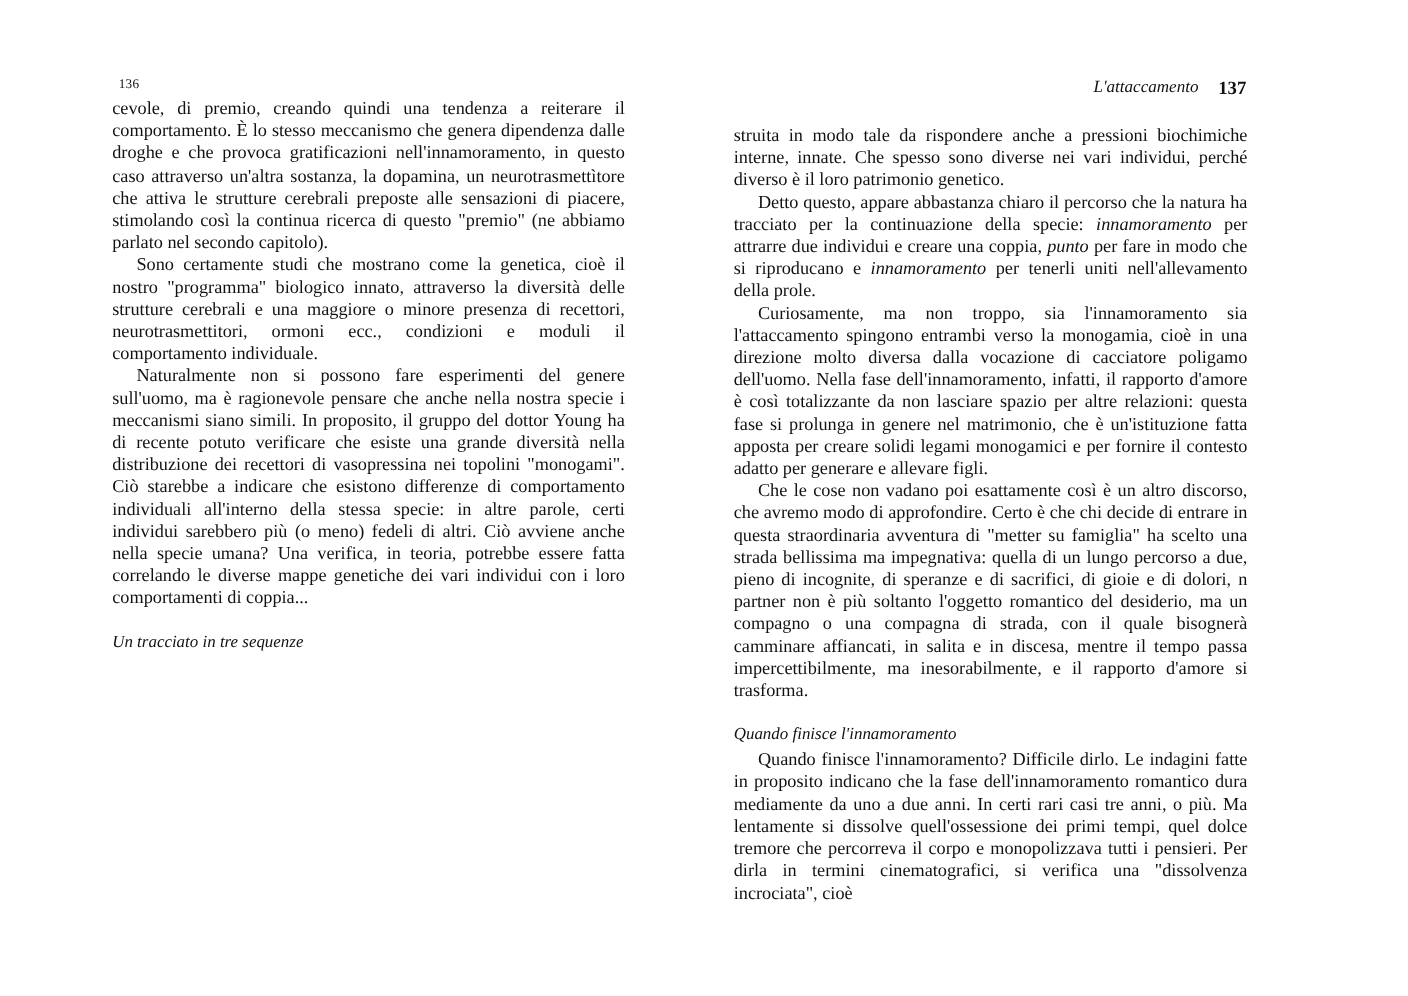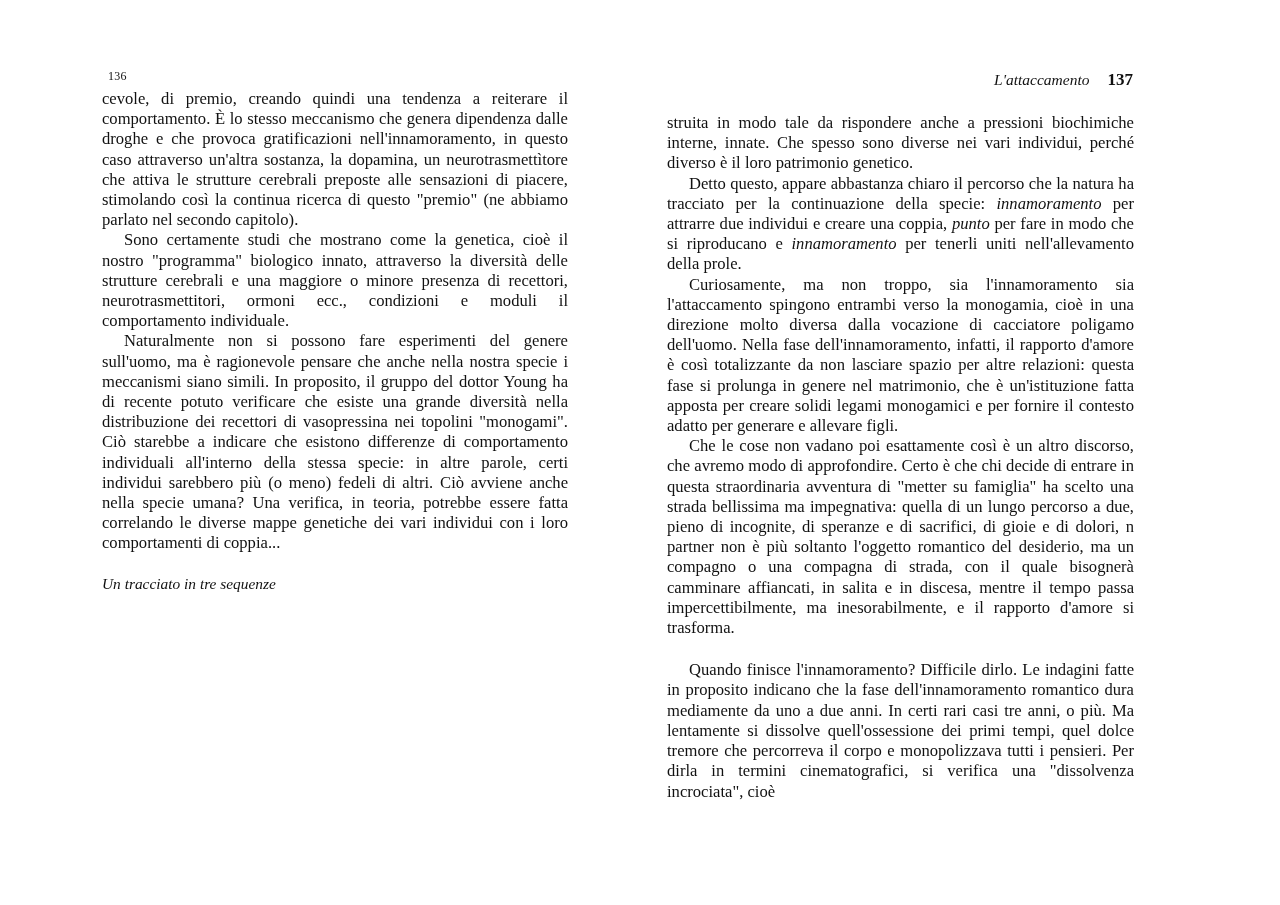--- a/index.html
+++ b/index.html
@@ -143,20 +143,21 @@
       <p class="para no-indent">struita in modo tale da rispondere anche a pressioni biochimiche interne, innate. Che spesso sono diverse nei vari individui, perché diverso è il loro patrimonio genetico.</p>
 
       <p class="para">Detto questo, appare abbastanza chiaro il percorso che la natura ha tracciato per la continuazione della specie: <em class="it">innamoramento</em> per attrarre due individui e creare una coppia, <em class="it">punto</em> per fare in modo che si riproducano e <em class="it">innamoramento</em> per tenerli uniti nell'allevamento della prole.</p>
 
       <p class="para">Curiosamente, ma non troppo, sia l'innamoramento sia l'attaccamento spingono entrambi verso la monogamia, cioè in una direzione molto diversa dalla vocazione di cacciatore poligamo dell'uomo. Nella fase dell'innamoramento, infatti, il rapporto d'amore è così totalizzante da non lasciare spazio per altre relazioni: questa fase si prolunga in genere nel matrimonio, che è un'istituzione fatta apposta per creare solidi legami monogamici e per fornire il contesto adatto per generare e allevare figli.</p>
 
       <p class="para">Che le cose non vadano poi esattamente così è un altro discorso, che avremo modo di approfondire. Certo è che chi decide di entrare in questa straordinaria avventura di "metter su famiglia" ha scelto una strada bellissima ma impegnativa: quella di un lungo percorso a due, pieno di incognite, di speranze e di sacrifici, di gioie e di dolori, n partner non è più soltanto l'oggetto romantico del desiderio, ma un compagno o una compagna di strada, con il quale bisognerà camminare affiancati, in salita e in discesa, mentre il tempo passa impercettibilmente, ma inesorabilmente, e il rapporto d'amore si trasforma.</p>
 
       <div class="gap-before-subhead"></div>
 
+      <p class="subhead">Quando finisce l'innamoramento</p>
 
       <div class="gap-after-subhead"></div>
 
       <p class="para">Quando finisce l'innamoramento? Difficile dirlo. Le indagini fatte in proposito indicano che la fase dell'innamoramento romantico dura mediamente da uno a due anni. In certi rari casi tre anni, o più. Ma lentamente si dissolve quell'ossessione dei primi tempi, quel dolce tremore che percorreva il corpo e monopolizzava tutti i pensieri. Per dirla in termini cinematografici, si verifica una "dissolvenza incrociata", cioè</p>
 
     </div>
   </div>
 
 </div>
 

